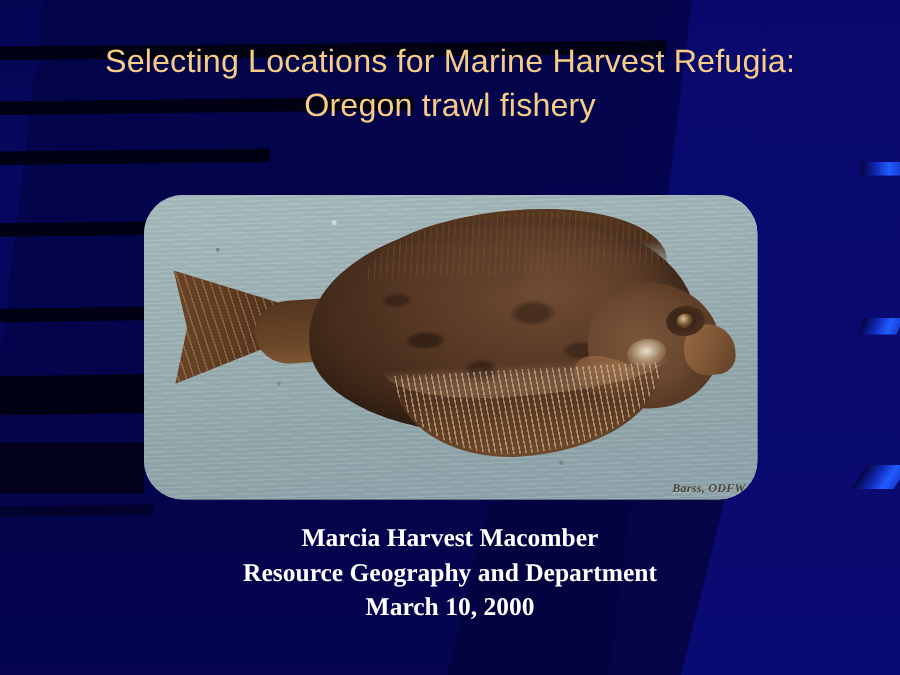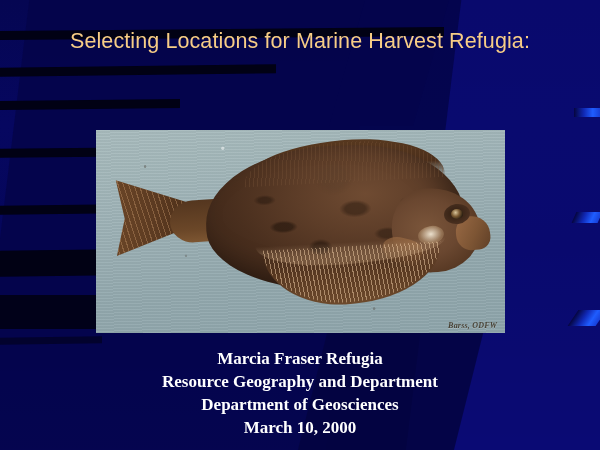--- a/index.html
+++ b/index.html
@@ -113,20 +113,21 @@
 
   
   .photo {
     position: absolute;
     left: 96px;
     top: 130px;
     width: 409px;
     height: 203px;
     overflow: hidden;
     background: #9db2b6;
+    border-radius: 26px;
   }
   .photo-surface {
     position: absolute;
     inset: 0;
     background:
       repeating-linear-gradient(178deg,
         rgba(255,255,255,.05) 0px,
         rgba(255,255,255,.05) 1px,
         rgba(0,0,0,.035) 1px,
         rgba(0,0,0,.035) 3px),
@@ -339,20 +340,21 @@
   <div class="stripe s6"></div>
   <div class="stripe wide1"></div>
   <div class="stripe s7"></div>
 
   <div class="accent a1"></div>
   <div class="accent a2"></div>
   <div class="accent a3"></div>
 
   <div class="title-block">
     <span class="title-line">Selecting Locations for Marine Harvest Refugia:</span>
+    <span class="title-line">Oregon trawl fishery</span>
   </div>
 
   <div class="photo">
     <div class="photo-surface"></div>
     <div class="photo-grain"></div>
 
     <div class="fish-tail"></div>
     <div class="fish-tail-rays"></div>
     <div class="fish-peduncle"></div>
 
@@ -369,19 +371,18 @@
     <div class="fish-pectoral"></div>
 
     <div class="fish-belly-edge"></div>
     <div class="fish-anal"></div>
     <div class="fish-anal-rays"></div>
 
     <div class="photo-watermark">Barss, ODFW</div>
   </div>
 
   <div class="byline">
-    <span class="byline-line">Marcia Fraser Refugia</span>
+    <span class="byline-line">Marcia Harvest Macomber</span>
     <span class="byline-line">Resource Geography and Department</span>
-    <span class="byline-line">Department of Geosciences</span>
     <span class="byline-line">March 10, 2000</span>
   </div>
 
 </div>
 
 </body></html>

